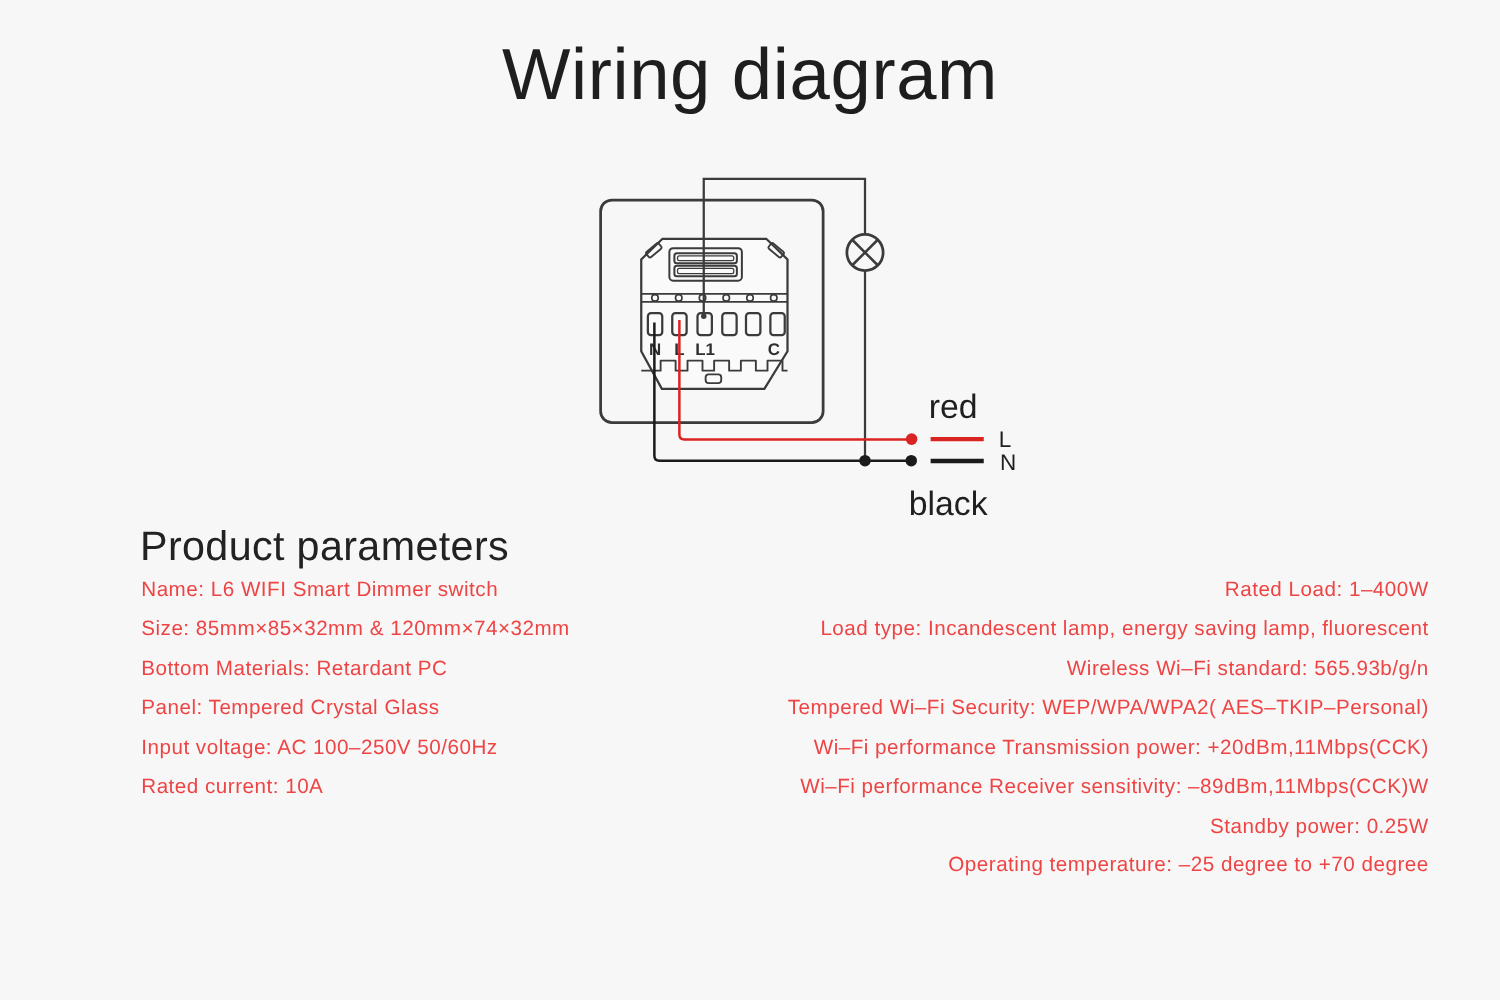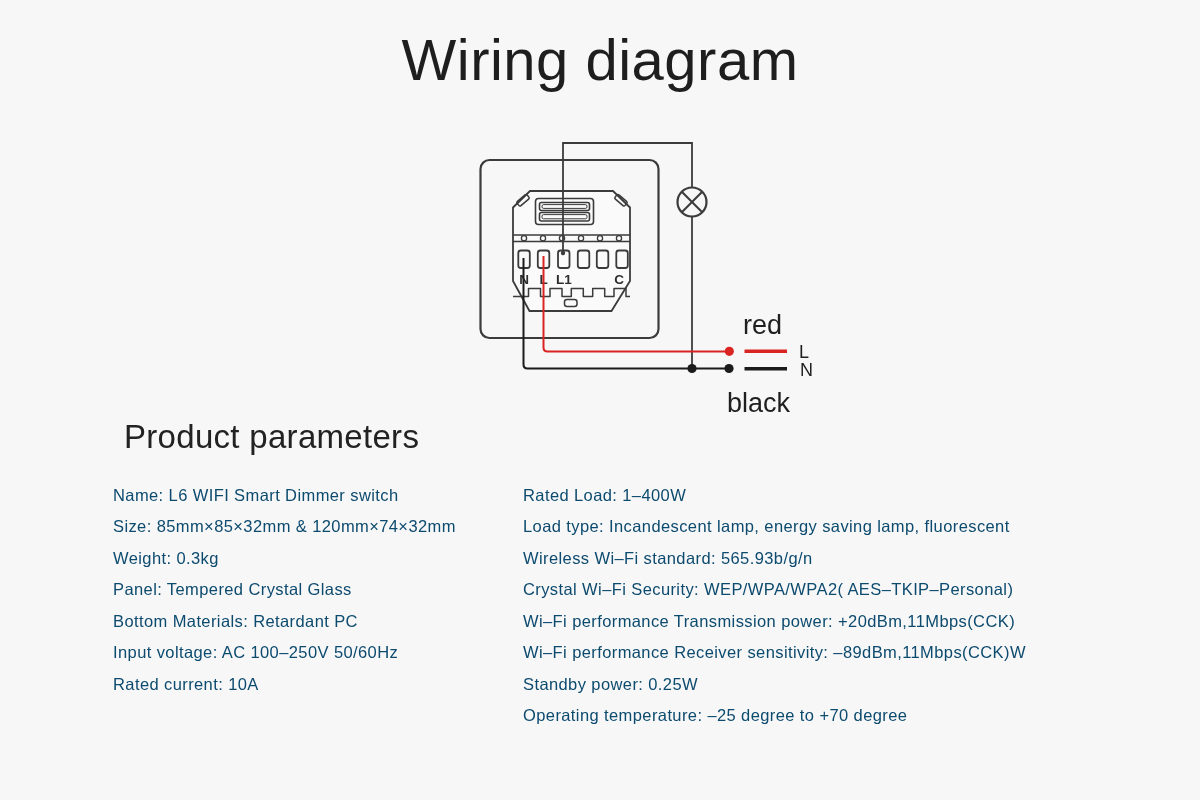--- a/index.html
+++ b/index.html
@@ -17,30 +17,29 @@
     font-size:58px;font-weight:500;color:#1e1e1e;
     letter-spacing:0.5px;
   }
   .diagram-svg{
     position:absolute;left:0;top:0;width:1200px;height:800px;
   }
   .section-heading{
     position:absolute;left:112px;top:418px;
     font-size:33px;font-weight:500;color:#222;
     letter-spacing:0.3px;
-    margin-left:12px;
   }
   .spec-col{
-    position:absolute;top:480px;
+    position:absolute;top:457px;
     font-size:16.5px;line-height:31.45px;
-    color:#0c4a6e;letter-spacing:0.4px;
+    color:#ef4444;letter-spacing:0.4px;
     white-space:nowrap;
   }
   .spec-col.left{left:113px;width:400px;}
-  .spec-col.right{left:523px;width:620px;}
+  .spec-col.right{left:523px;width:620px;text-align:right;}
   
   .outline{stroke:#3b3b3b;fill:none;}
   text.term{font-family:"Liberation Sans",sans-serif;font-size:13.5px;font-weight:bold;fill:#2e2e2e;text-anchor:middle;}
   text.wirelabel-big{font-family:"Liberation Sans",sans-serif;font-size:27px;fill:#1f1f1f;}
   text.wirelabel-sm{font-family:"Liberation Sans",sans-serif;font-size:18px;fill:#1f1f1f;}
 </style>
 </head>
 <body>
 
 <div class="page-title">Wiring diagram</div>
@@ -116,29 +115,28 @@
   <text class="wirelabel-big" x="727" y="412">black</text>
   <text class="wirelabel-sm" x="799" y="357.5">L</text>
   <text class="wirelabel-sm" x="800" y="376">N</text>
 </svg>
 
 <div class="section-heading">Product parameters</div>
 
 <div class="spec-col left">
   <div>Name: L6 WIFI Smart Dimmer switch</div>
   <div>Size: 85mm×85×32mm &amp; 120mm×74×32mm</div>
-  <div>Weight: 0.3kg</div>
+  <div>Bottom Materials: Retardant PC</div>
   <div>Panel: Tempered Crystal Glass</div>
-  <div>Bottom Materials: Retardant PC</div>
   <div>Input voltage: AC 100–250V 50/60Hz</div>
   <div>Rated current: 10A</div>
 </div>
 
 <div class="spec-col right">
   <div>Rated Load: 1–400W</div>
   <div>Load type: Incandescent lamp, energy saving lamp, fluorescent</div>
   <div>Wireless Wi–Fi standard: 565.93b/g/n</div>
-  <div>Crystal Wi–Fi Security: WEP/WPA/WPA2( AES–TKIP–Personal)</div>
+  <div>Tempered Wi–Fi Security: WEP/WPA/WPA2( AES–TKIP–Personal)</div>
   <div>Wi–Fi performance Transmission power: +20dBm,11Mbps(CCK)</div>
   <div>Wi–Fi performance Receiver sensitivity: –89dBm,11Mbps(CCK)W</div>
   <div>Standby power: 0.25W</div>
   <div>Operating temperature: –25 degree to +70 degree</div>
 </div>
 
 </body></html>

